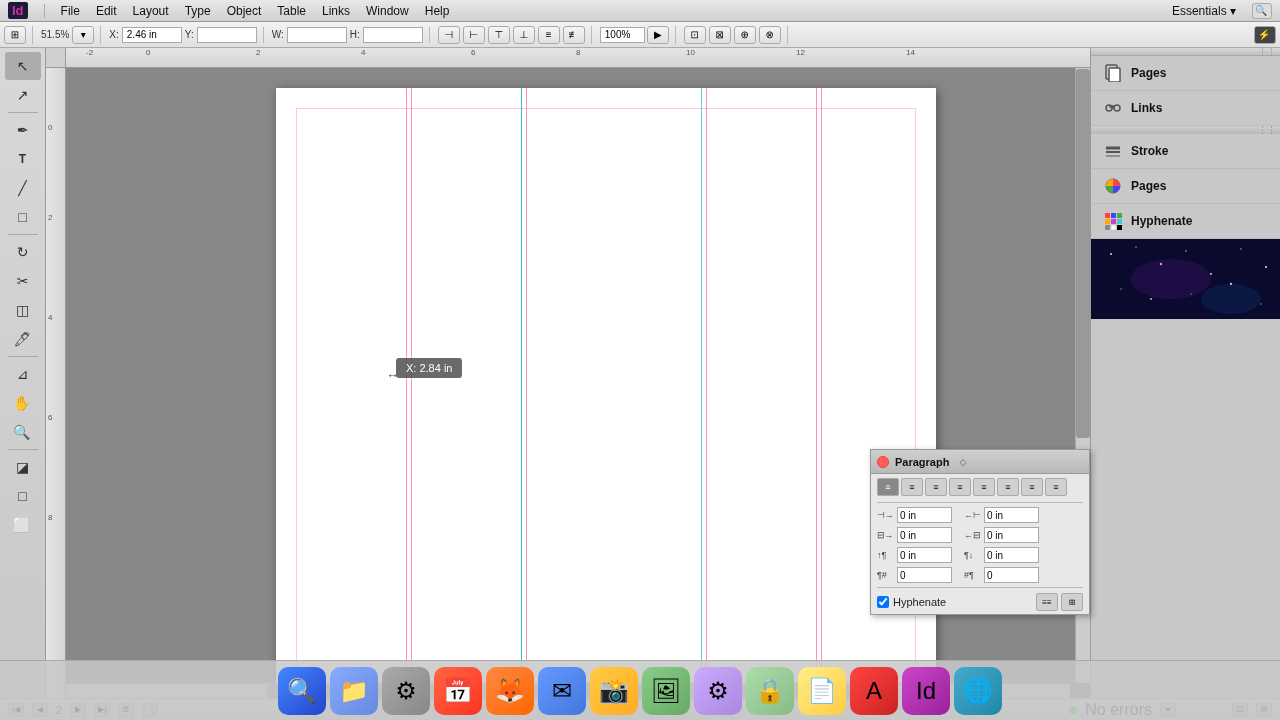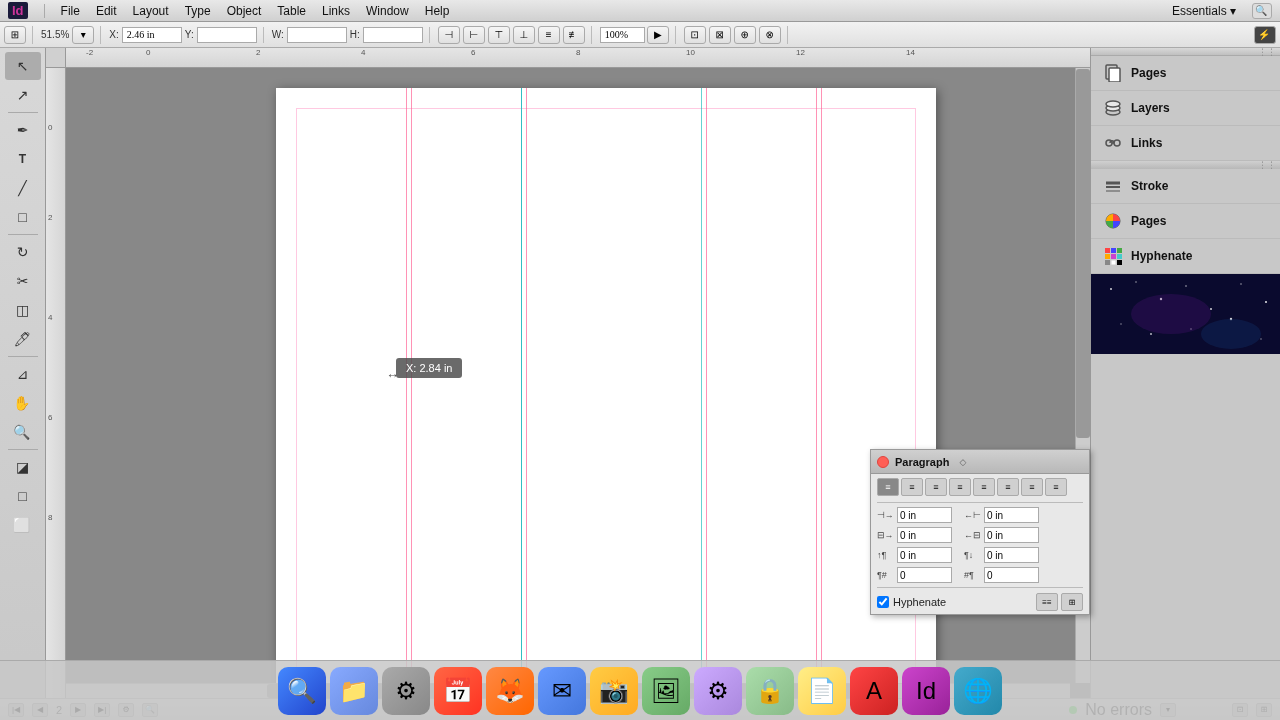--- a/index.html
+++ b/index.html
@@ -14,21 +14,21 @@
     .menu-item { font-size: 12px; color: #111; cursor: default; }
 
     
     #toolbar {
       width: 100%; height: 26px; background: linear-gradient(to bottom, #f2f2f2, #e0e0e0);
       border-bottom: 1px solid #aaa;
       display: flex; align-items: center; padding: 0 4px; gap: 6px;
     }
     .toolbar-group { display: flex; align-items: center; gap: 3px; border-right: 1px solid #bbb; padding-right: 6px; margin-right: 2px; }
     .toolbar-btn { width: 22px; height: 18px; background: linear-gradient(to bottom, #f5f5f5, #e0e0e0); border: 1px solid #aaa; border-radius: 3px; display: flex; align-items: center; justify-content: center; cursor: pointer; font-size: 10px; }
-    .toolbar-input { width: 60px; height: 16px; border: 1px solid #aaa; font-size: 10px; padding: 0 4px; background: white; font-family: Liberation Serif, serif; }
+    .toolbar-input { width: 60px; height: 16px; border: 1px solid #aaa; font-size: 10px; padding: 0 4px; background: white; }
     .coord-label { font-size: 10px; color: #333; }
     .percent-box { display: flex; align-items: center; gap: 2px; }
 
     
     #main-layout {
       display: flex; width: 100%; height: calc(720px - 22px - 26px - 22px);
     }
 
     
     #tools-panel {
@@ -325,30 +325,20 @@
     <div class="panel-item">
       <div class="panel-icon">
         <svg width="18" height="18" viewBox="0 0 18 18">
             <rect x="2" y="1" width="11" height="14" rx="1" fill="none" stroke="#555" stroke-width="1.5"></rect>
             <rect x="5" y="4" width="11" height="14" rx="1" fill="white" stroke="#555" stroke-width="1.5"></rect>
           </svg>
       </div>
       <span class="panel-label">Pages</span>
     </div>
 
-    <div class="panel-item">
-      <div class="panel-icon">
-        <svg width="18" height="18" viewBox="0 0 18 18">
-            <ellipse cx="9" cy="13" rx="7" ry="3" fill="none" stroke="#555" stroke-width="1.5"></ellipse>
-            <ellipse cx="9" cy="9" rx="7" ry="3" fill="#e8e8e8" stroke="#555" stroke-width="1.5"></ellipse>
-            <ellipse cx="9" cy="5" rx="7" ry="3" fill="#e8e8e8" stroke="#555" stroke-width="1.5"></ellipse>
-          </svg>
-      </div>
-      <span class="panel-label">Layers</span>
-    </div>
 
     <div class="panel-item">
       <div class="panel-icon">
         <svg width="18" height="18" viewBox="0 0 18 18">
             <path d="M6 9 C6 6 10 6 10 9" fill="none" stroke="#555" stroke-width="1.5"></path>
             <circle cx="5" cy="9" r="3" fill="none" stroke="#555" stroke-width="1.5"></circle>
             <circle cx="13" cy="9" r="3" fill="none" stroke="#555" stroke-width="1.5"></circle>
             <line x1="8" y1="9" x2="10" y2="9" stroke="#555" stroke-width="1.5"></line>
           </svg>
       </div>

